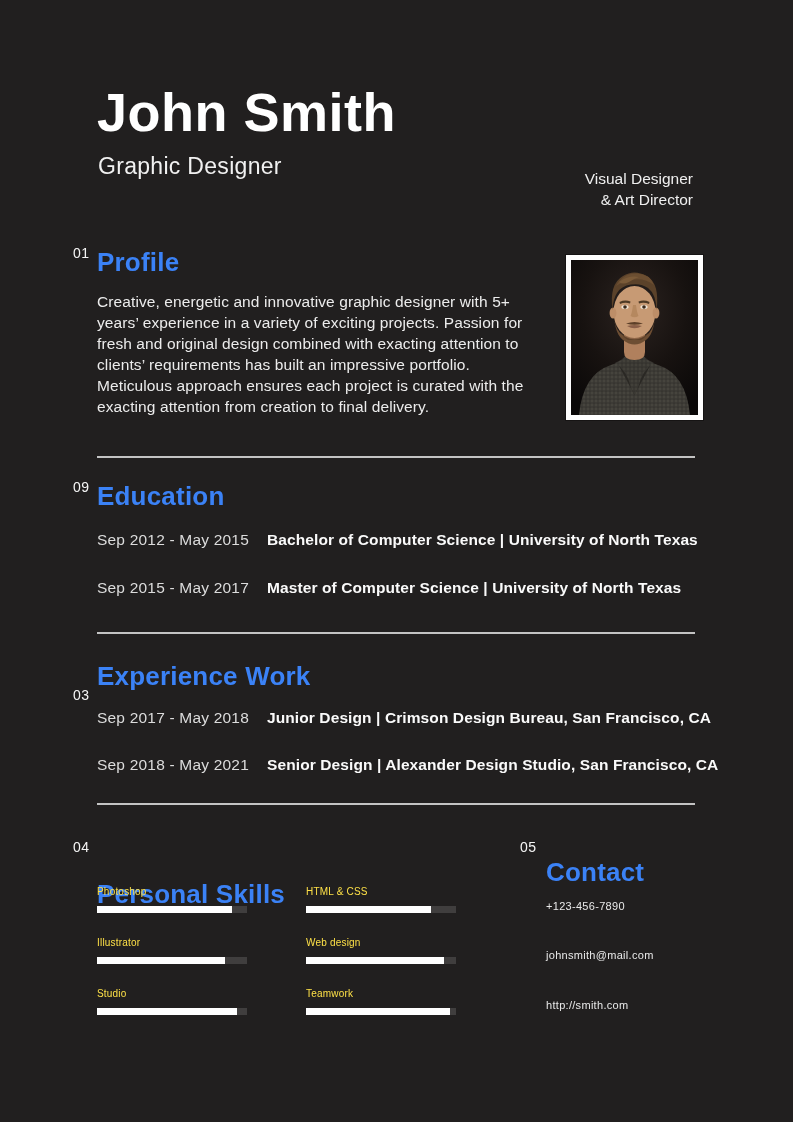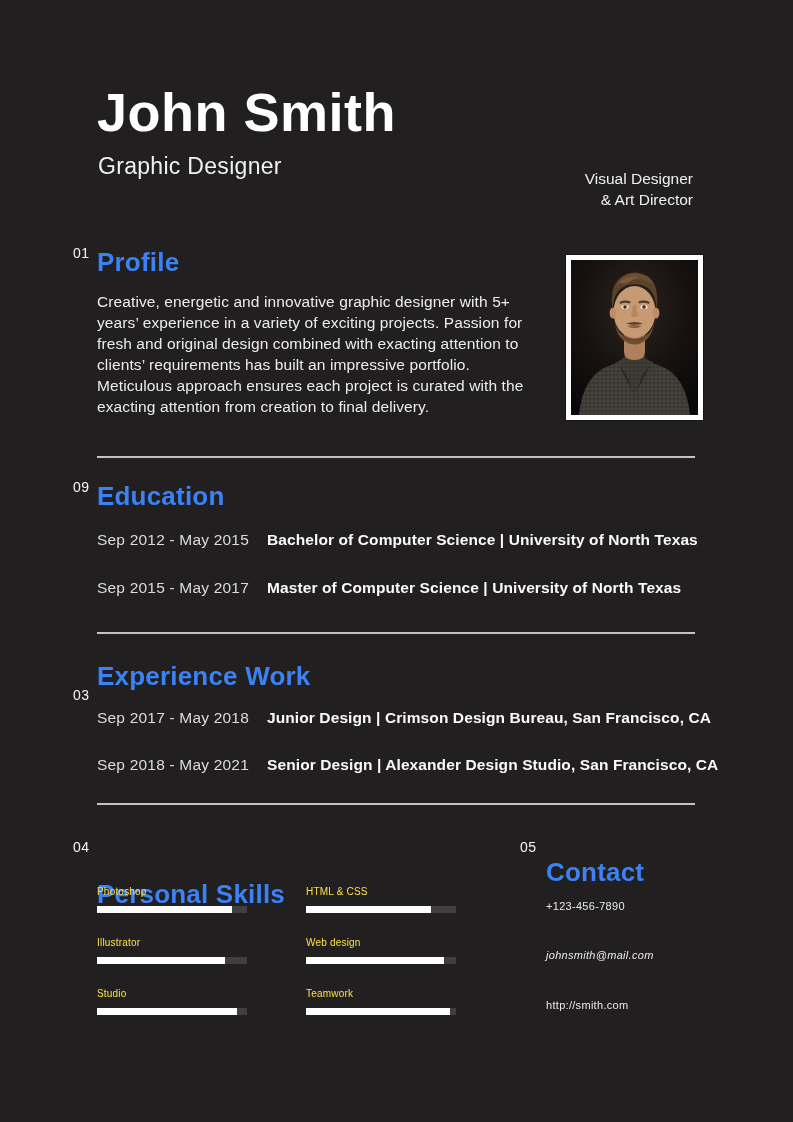--- a/index.html
+++ b/index.html
@@ -194,16 +194,16 @@
     <div class="skill-label">Teamwork</div>
     <div class="bar-track">
         <div class="bar-fill" style="width: 96%;"></div>
       </div>
   </div>
 
   <div class="abs sec-num" style="left:520px; top:839px;">05</div>
   <div class="abs sec-title" style="left:546px; top:841px;margin-top:16px;">Contact</div>
 
   <div class="abs contact-item" style="left:546px; top:900px;">+123-456-7890</div>
-  <div class="abs contact-item" style="left:546px; top:949px;font-style:italic;">johnsmith@mail.com</div>
+  <div class="abs contact-item" style="left:546px; top:949px;">johnsmith@mail.com</div>
   <div class="abs contact-item" style="left:546px; top:999px;">http://smith.com</div>
 
 </div>
 
 </body></html>

